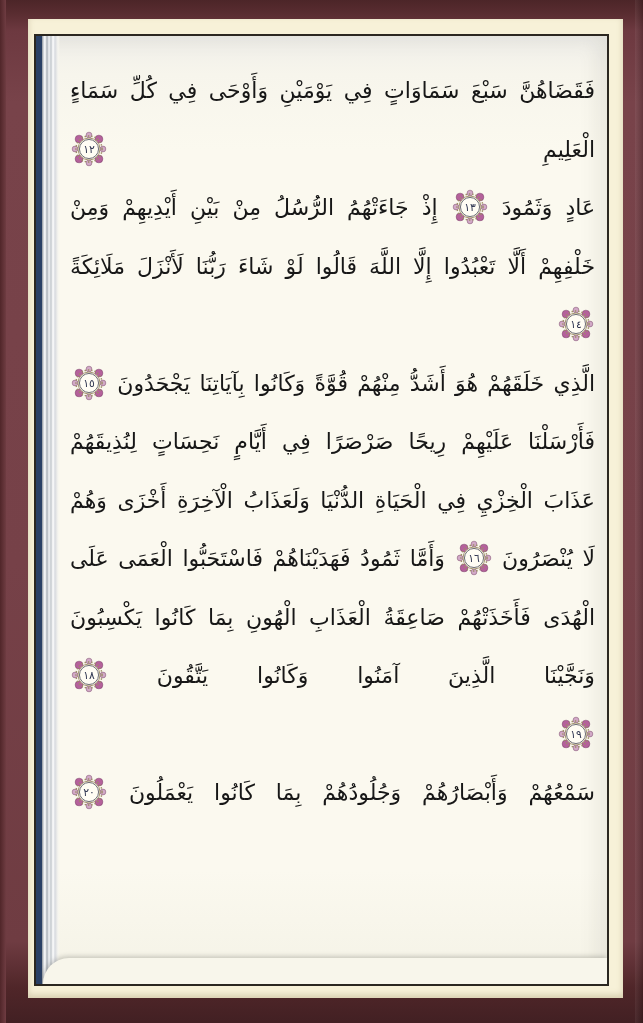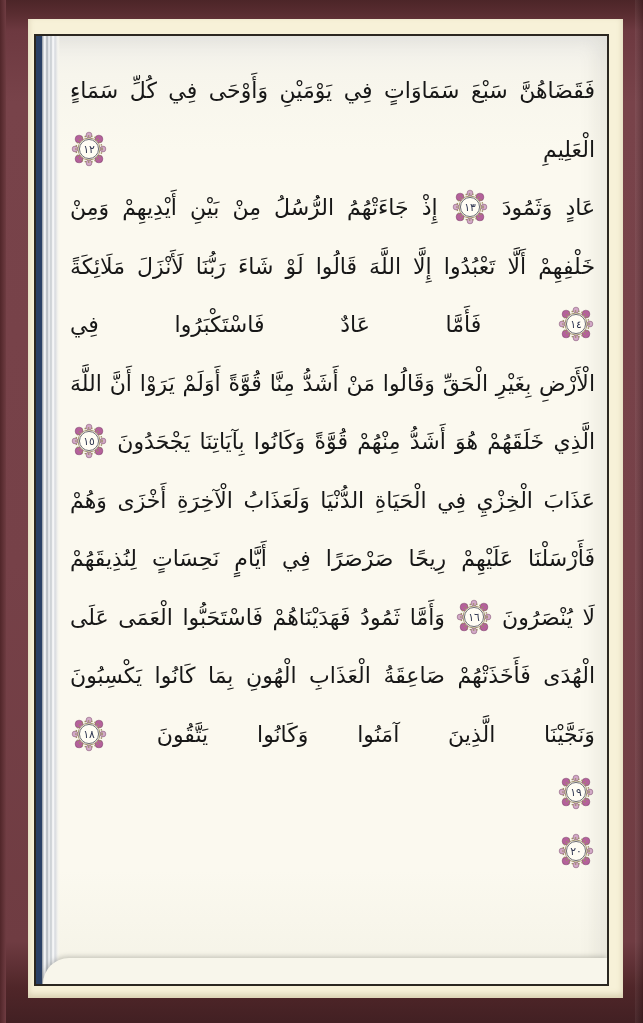--- a/index.html
+++ b/index.html
@@ -137,38 +137,37 @@
                   <circle cx="20.0" cy="35.5" r="3.2" fill="#d2a9c7" stroke="#6d3a5e" stroke-width="0.5"></circle>
                   <circle cx="9.0" cy="31.0" r="4.4" fill="#b5619b" stroke="#6d3a5e" stroke-width="0.5"></circle>
                   <circle cx="4.5" cy="20.0" r="3.2" fill="#d2a9c7" stroke="#6d3a5e" stroke-width="0.5"></circle>
                   <circle cx="9.0" cy="9.0" r="4.4" fill="#b5619b" stroke="#6d3a5e" stroke-width="0.5"></circle>
                   <circle cx="20.0" cy="4.5" r="3.2" fill="#d2a9c7" stroke="#6d3a5e" stroke-width="0.5"></circle>
                   <circle cx="31.0" cy="9.0" r="4.4" fill="#b5619b" stroke="#6d3a5e" stroke-width="0.5"></circle>
     <circle cx="20" cy="20" r="14.5" fill="none" stroke="#9c8d66" stroke-width="1.6" stroke-dasharray="1.6 2.1"></circle>
     <circle cx="20" cy="20" r="12.2" fill="#fffdf4" stroke="#9c8d66" stroke-width="1"></circle>
     <circle cx="20" cy="20" r="10.6" fill="none" stroke="#4a4a55" stroke-width="0.9"></circle>
     <text x="20" y="24.6" text-anchor="middle" font-size="12" font-family="DejaVu Sans, sans-serif" fill="#2e3550">١٤</text>
-  </svg></span> <span class="ayah-text">فَأَمَّا عَادٌ فَاسْتَكْبَرُوا فِي</span></div>
-            <div class="line"><span class="ayah-text">الْأَرْضِ بِغَيْرِ الْحَقِّ وَقَالُوا مَنْ أَشَدُّ مِنَّا قُوَّةً أَوَلَمْ يَرَوْا أَنَّ اللَّهَ</span></div>
+  </svg></span> </div>
             <div class="line"><span class="ayah-text">الَّذِي خَلَقَهُمْ هُوَ أَشَدُّ مِنْهُمْ قُوَّةً وَكَانُوا بِآيَاتِنَا يَجْحَدُونَ</span> <span class="marker"><svg viewBox="0 0 40 40" width="36" height="36">
     <circle cx="35.5" cy="20.0" r="3.2" fill="#d2a9c7" stroke="#6d3a5e" stroke-width="0.5"></circle>
                   <circle cx="31.0" cy="31.0" r="4.4" fill="#b5619b" stroke="#6d3a5e" stroke-width="0.5"></circle>
                   <circle cx="20.0" cy="35.5" r="3.2" fill="#d2a9c7" stroke="#6d3a5e" stroke-width="0.5"></circle>
                   <circle cx="9.0" cy="31.0" r="4.4" fill="#b5619b" stroke="#6d3a5e" stroke-width="0.5"></circle>
                   <circle cx="4.5" cy="20.0" r="3.2" fill="#d2a9c7" stroke="#6d3a5e" stroke-width="0.5"></circle>
                   <circle cx="9.0" cy="9.0" r="4.4" fill="#b5619b" stroke="#6d3a5e" stroke-width="0.5"></circle>
                   <circle cx="20.0" cy="4.5" r="3.2" fill="#d2a9c7" stroke="#6d3a5e" stroke-width="0.5"></circle>
                   <circle cx="31.0" cy="9.0" r="4.4" fill="#b5619b" stroke="#6d3a5e" stroke-width="0.5"></circle>
     <circle cx="20" cy="20" r="14.5" fill="none" stroke="#9c8d66" stroke-width="1.6" stroke-dasharray="1.6 2.1"></circle>
     <circle cx="20" cy="20" r="12.2" fill="#fffdf4" stroke="#9c8d66" stroke-width="1"></circle>
     <circle cx="20" cy="20" r="10.6" fill="none" stroke="#4a4a55" stroke-width="0.9"></circle>
     <text x="20" y="24.6" text-anchor="middle" font-size="12" font-family="DejaVu Sans, sans-serif" fill="#2e3550">١٥</text>
   </svg></span></div>
+            <div class="line"><span class="ayah-text">فَأَرْسَلْنَا عَلَيْهِمْ رِيحًا صَرْصَرًا فِي أَيَّامٍ نَحِسَاتٍ لِنُذِيقَهُمْ</span></div>
             <div class="line"><span class="ayah-text">عَذَابَ الْخِزْيِ فِي الْحَيَاةِ الدُّنْيَا وَلَعَذَابُ الْآخِرَةِ أَخْزَى وَهُمْ</span></div>
-            <div class="line"><span class="ayah-text">فَأَرْسَلْنَا عَلَيْهِمْ رِيحًا صَرْصَرًا فِي أَيَّامٍ نَحِسَاتٍ لِنُذِيقَهُمْ</span></div>
             <div class="line"><span class="ayah-text">لَا يُنْصَرُونَ</span> <span class="marker"><svg viewBox="0 0 40 40" width="36" height="36">
     <circle cx="35.5" cy="20.0" r="3.2" fill="#d2a9c7" stroke="#6d3a5e" stroke-width="0.5"></circle>
                   <circle cx="31.0" cy="31.0" r="4.4" fill="#b5619b" stroke="#6d3a5e" stroke-width="0.5"></circle>
                   <circle cx="20.0" cy="35.5" r="3.2" fill="#d2a9c7" stroke="#6d3a5e" stroke-width="0.5"></circle>
                   <circle cx="9.0" cy="31.0" r="4.4" fill="#b5619b" stroke="#6d3a5e" stroke-width="0.5"></circle>
                   <circle cx="4.5" cy="20.0" r="3.2" fill="#d2a9c7" stroke="#6d3a5e" stroke-width="0.5"></circle>
                   <circle cx="9.0" cy="9.0" r="4.4" fill="#b5619b" stroke="#6d3a5e" stroke-width="0.5"></circle>
                   <circle cx="20.0" cy="4.5" r="3.2" fill="#d2a9c7" stroke="#6d3a5e" stroke-width="0.5"></circle>
                   <circle cx="31.0" cy="9.0" r="4.4" fill="#b5619b" stroke="#6d3a5e" stroke-width="0.5"></circle>
     <circle cx="20" cy="20" r="14.5" fill="none" stroke="#9c8d66" stroke-width="1.6" stroke-dasharray="1.6 2.1"></circle>
@@ -198,21 +197,21 @@
                   <circle cx="9.0" cy="31.0" r="4.4" fill="#b5619b" stroke="#6d3a5e" stroke-width="0.5"></circle>
                   <circle cx="4.5" cy="20.0" r="3.2" fill="#d2a9c7" stroke="#6d3a5e" stroke-width="0.5"></circle>
                   <circle cx="9.0" cy="9.0" r="4.4" fill="#b5619b" stroke="#6d3a5e" stroke-width="0.5"></circle>
                   <circle cx="20.0" cy="4.5" r="3.2" fill="#d2a9c7" stroke="#6d3a5e" stroke-width="0.5"></circle>
                   <circle cx="31.0" cy="9.0" r="4.4" fill="#b5619b" stroke="#6d3a5e" stroke-width="0.5"></circle>
     <circle cx="20" cy="20" r="14.5" fill="none" stroke="#9c8d66" stroke-width="1.6" stroke-dasharray="1.6 2.1"></circle>
     <circle cx="20" cy="20" r="12.2" fill="#fffdf4" stroke="#9c8d66" stroke-width="1"></circle>
     <circle cx="20" cy="20" r="10.6" fill="none" stroke="#4a4a55" stroke-width="0.9"></circle>
     <text x="20" y="24.6" text-anchor="middle" font-size="12" font-family="DejaVu Sans, sans-serif" fill="#2e3550">١٩</text>
   </svg></span> </div>
-            <div class="line"> <span class="marker"><svg viewBox="0 0 40 40" width="36" height="36">
+            <div class="line"><span class="ayah-text">سَمْعُهُمْ وَأَبْصَارُهُمْ وَجُلُودُهُمْ بِمَا كَانُوا يَعْمَلُونَ</span> <span class="marker"><svg viewBox="0 0 40 40" width="36" height="36">
     <circle cx="35.5" cy="20.0" r="3.2" fill="#d2a9c7" stroke="#6d3a5e" stroke-width="0.5"></circle>
                   <circle cx="31.0" cy="31.0" r="4.4" fill="#b5619b" stroke="#6d3a5e" stroke-width="0.5"></circle>
                   <circle cx="20.0" cy="35.5" r="3.2" fill="#d2a9c7" stroke="#6d3a5e" stroke-width="0.5"></circle>
                   <circle cx="9.0" cy="31.0" r="4.4" fill="#b5619b" stroke="#6d3a5e" stroke-width="0.5"></circle>
                   <circle cx="4.5" cy="20.0" r="3.2" fill="#d2a9c7" stroke="#6d3a5e" stroke-width="0.5"></circle>
                   <circle cx="9.0" cy="9.0" r="4.4" fill="#b5619b" stroke="#6d3a5e" stroke-width="0.5"></circle>
                   <circle cx="20.0" cy="4.5" r="3.2" fill="#d2a9c7" stroke="#6d3a5e" stroke-width="0.5"></circle>
                   <circle cx="31.0" cy="9.0" r="4.4" fill="#b5619b" stroke="#6d3a5e" stroke-width="0.5"></circle>
     <circle cx="20" cy="20" r="14.5" fill="none" stroke="#9c8d66" stroke-width="1.6" stroke-dasharray="1.6 2.1"></circle>
     <circle cx="20" cy="20" r="12.2" fill="#fffdf4" stroke="#9c8d66" stroke-width="1"></circle>

